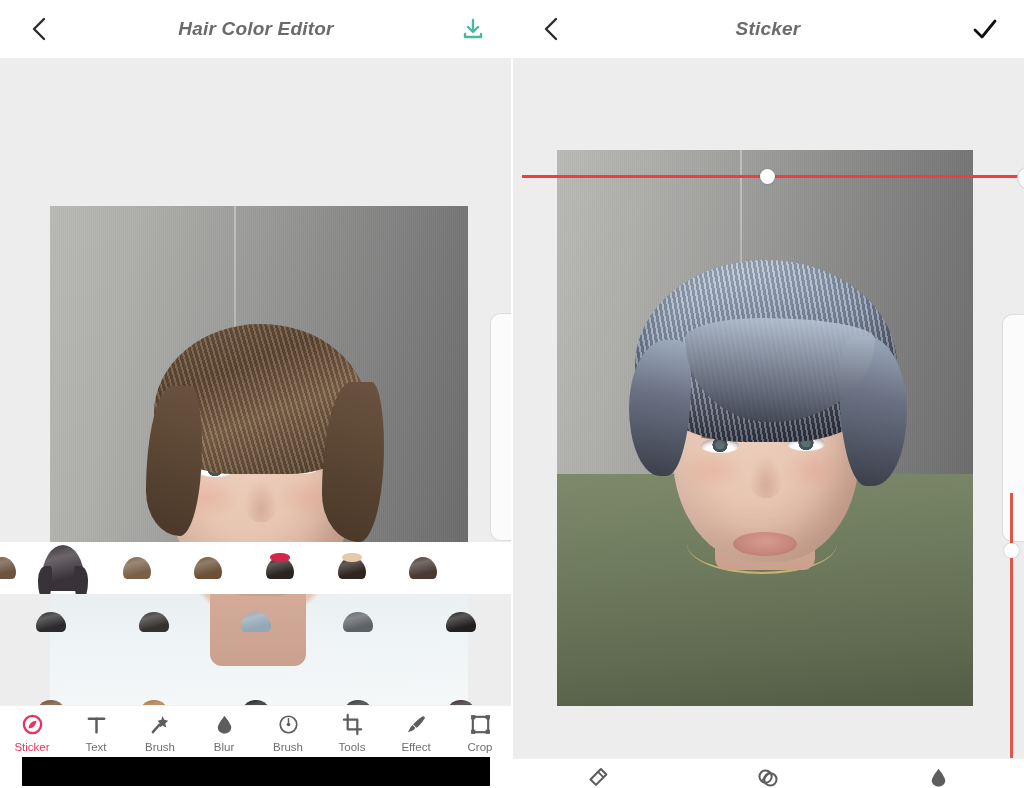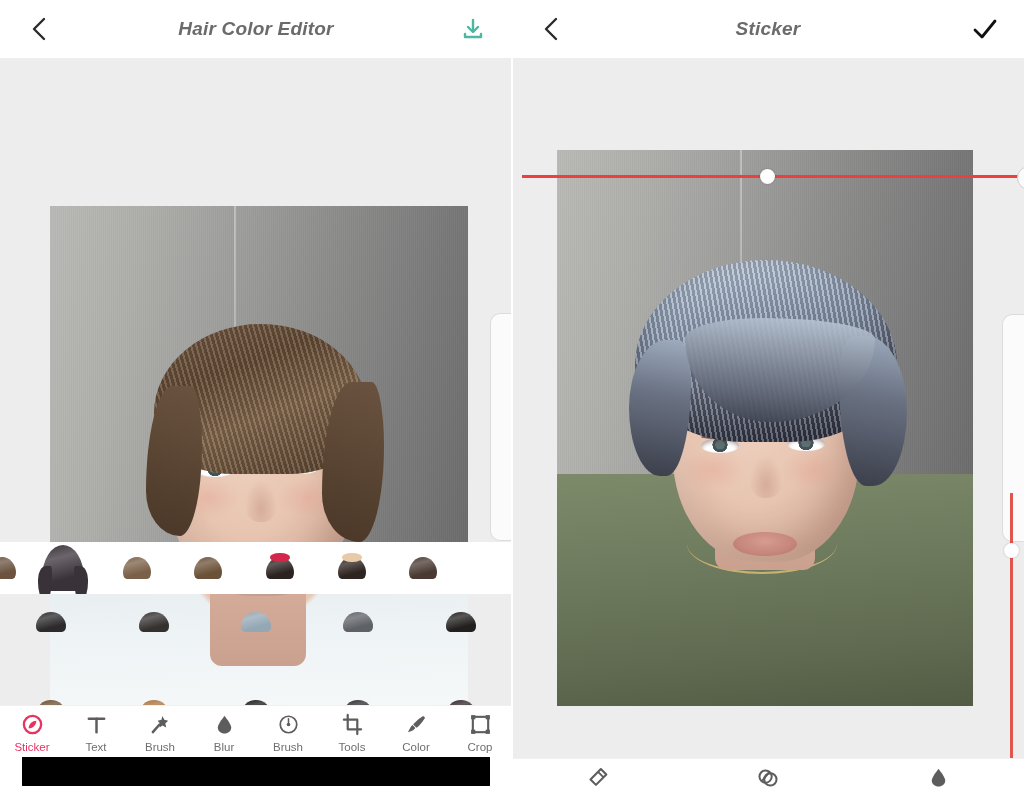--- a/index.html
+++ b/index.html
@@ -358,21 +358,21 @@
             <path d="M7 2 L7 17 L21 17" fill="none" stroke="#5d5d5d" stroke-width="2.3" stroke-linecap="round" stroke-linejoin="round"></path>
             <path d="M3 7 L17 7 L17 22" fill="none" stroke="#5d5d5d" stroke-width="2.3" stroke-linecap="round" stroke-linejoin="round"></path>
           </svg>
           <span class="lbl">Tools</span>
         </div>
         <div class="tool">
           <svg width="23" height="23" viewBox="0 0 24 24">
             <path d="M19 3 C19 3 11 8 8.5 12 L12 15.5 C16 13 21 5 21 5Z" fill="#5d5d5d"></path>
             <path d="M8 12.5 C5.6 13.8 5 17 3 20 C6 19 9.4 18.2 10.8 15.6Z" fill="#5d5d5d"></path>
           </svg>
-          <span class="lbl">Color</span>
+          <span class="lbl">Effect</span>
         </div>
         <div class="tool">
           <svg width="23" height="23" viewBox="0 0 24 24">
             <rect x="4" y="4" width="16" height="16" fill="none" stroke="#5d5d5d" stroke-width="2.2"></rect>
             <rect x="2.2" y="2.2" width="4.4" height="4.4" fill="#5d5d5d"></rect>
             <rect x="17.4" y="2.2" width="4.4" height="4.4" fill="#5d5d5d"></rect>
             <rect x="2.2" y="17.4" width="4.4" height="4.4" fill="#5d5d5d"></rect>
             <rect x="17.4" y="17.4" width="4.4" height="4.4" fill="#5d5d5d"></rect>
           </svg>
           <span class="lbl">Crop</span>

